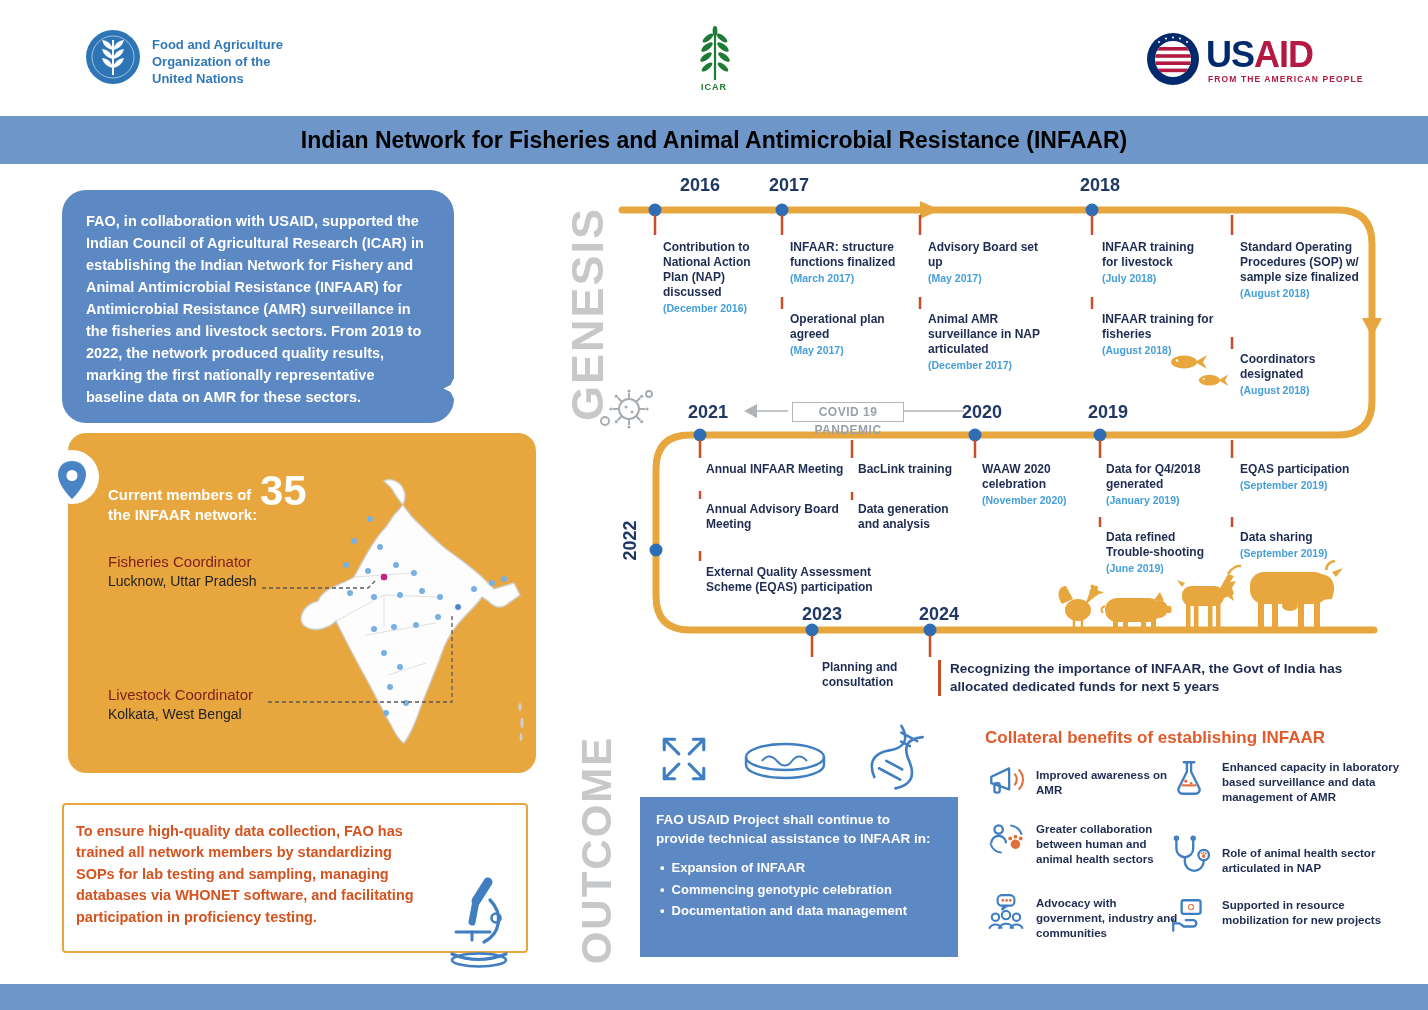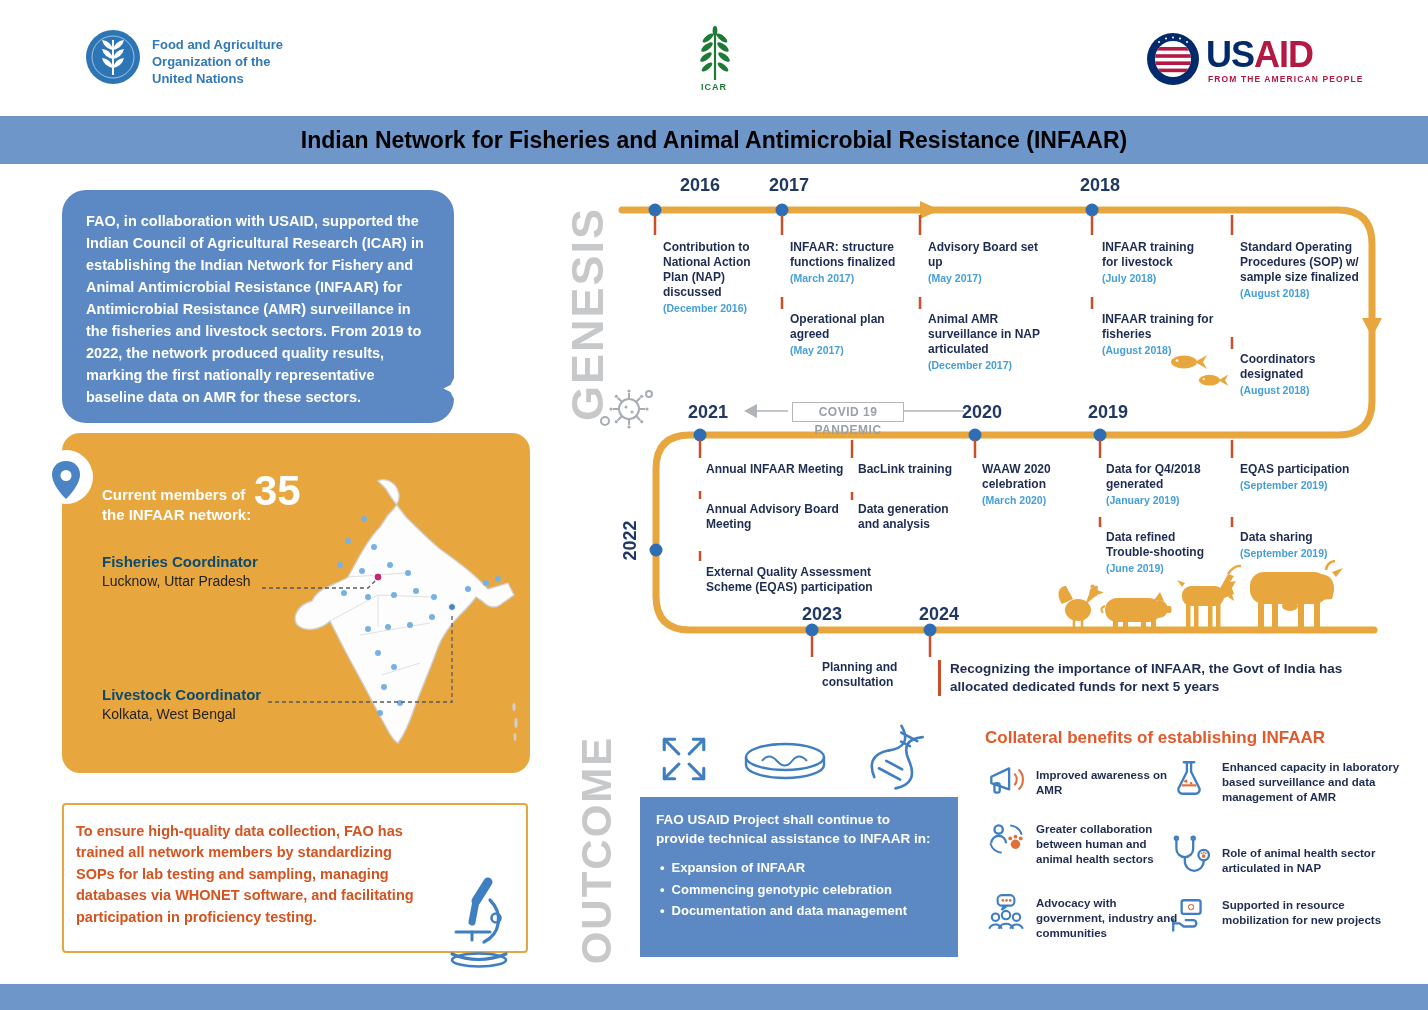--- a/index.html
+++ b/index.html
@@ -22,26 +22,26 @@
   .usaid-tag{position:absolute;left:1208px;top:74px;font-size:8.5px;font-weight:bold;
             color:#b31942;letter-spacing:1.1px;z-index:10;}
   
   .banner{position:absolute;left:0;top:116px;width:100%;height:48px;background:var(--blue-banner);z-index:2;}
   .banner .t{width:100%;text-align:center;line-height:48px;color:#000000;font-weight:bold;font-size:23px;}
   .bottombar{position:absolute;left:0;top:984px;width:100%;height:26px;background:var(--blue-banner);z-index:2;}
   
   .intro-box{position:absolute;left:62px;top:190px;width:392px;height:233px;background:var(--blue-box);
             border-radius:24px;z-index:1;box-sizing:border-box;padding:20px 24px;}
   .intro-box p{margin:0;color:#fff;font-weight:bold;font-size:14.5px;line-height:1.52;}
-  .members-box{position:absolute;left:62px;top:433px;width:468px;height:340px;background:var(--yellow);
+  .members-box{position:absolute;left:68px;top:433px;width:468px;height:340px;background:var(--yellow);
             border-radius:18px;z-index:1;}
   .members-label{position:absolute;left:40px;top:52px;width:160px;color:#fff;font-weight:bold;
             font-size:15px;line-height:1.35;}
   .members-count{position:absolute;left:192px;top:34px;color:#fff;font-weight:bold;font-size:42px;}
-  .coord-title{font-size:15px;font-weight:bold;color:#0c4a6e;}
+  .coord-title{font-size:15px;font-weight:normal;color:#7f1d1d;}
   .coord-loc{font-size:14px;color:#222;margin-top:3px;}
   .training-box{position:absolute;left:62px;top:803px;width:466px;height:150px;background:#fff;
             border:2.5px solid var(--yellow);border-radius:4px;z-index:1;box-sizing:border-box;
             padding:16px 12px;}
   .training-box p{margin:0;width:345px;color:var(--orange);font-weight:bold;font-size:14.5px;line-height:1.48;}
   
   .vlabel{position:absolute;font-weight:bold;color:var(--gray);text-align:center;
           transform:rotate(-90deg);z-index:3;letter-spacing:2px;}
   .v2022{position:absolute;font-weight:bold;color:var(--yearc);text-align:center;
           transform:rotate(-90deg);z-index:10;font-size:18px;}
@@ -298,21 +298,21 @@
     <div class="t">External Quality Assessment Scheme (EQAS) participation</div>
   </div>
   <div class="evt" style="left:858px;top:462px;width:110px">
     <div class="t">BacLink training</div>
   </div>
   <div class="evt" style="left:858px;top:502px;width:112px">
     <div class="t">Data generation and analysis</div>
   </div>
   <div class="evt" style="left:982px;top:462px;width:105px">
     <div class="t">WAAW 2020 celebration</div>
-    <div class="d">(March 2020)</div>
+    <div class="d">(November 2020)</div>
   </div>
   <div class="evt" style="left:1106px;top:462px;width:112px">
     <div class="t">Data for Q4/2018 generated</div>
     <div class="d">(January 2019)</div>
   </div>
   <div class="evt" style="left:1106px;top:530px;width:112px">
     <div class="t">Data refined Trouble-shooting</div>
     <div class="d">(June 2019)</div>
   </div>
   <div class="evt" style="left:1240px;top:462px;width:110px">

